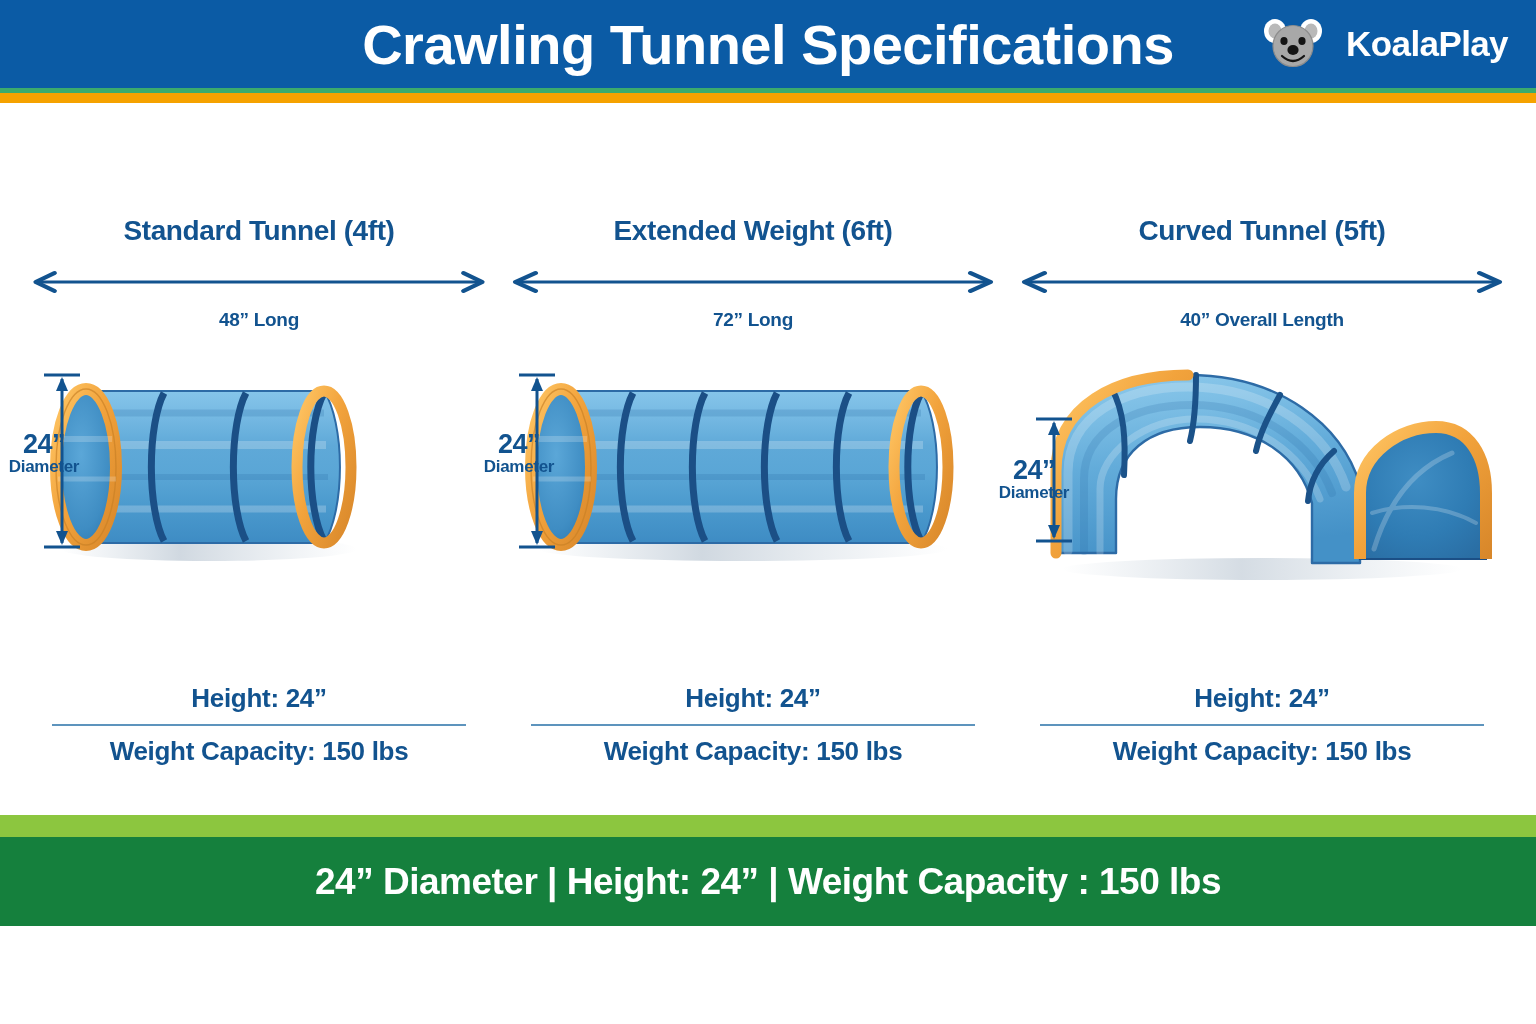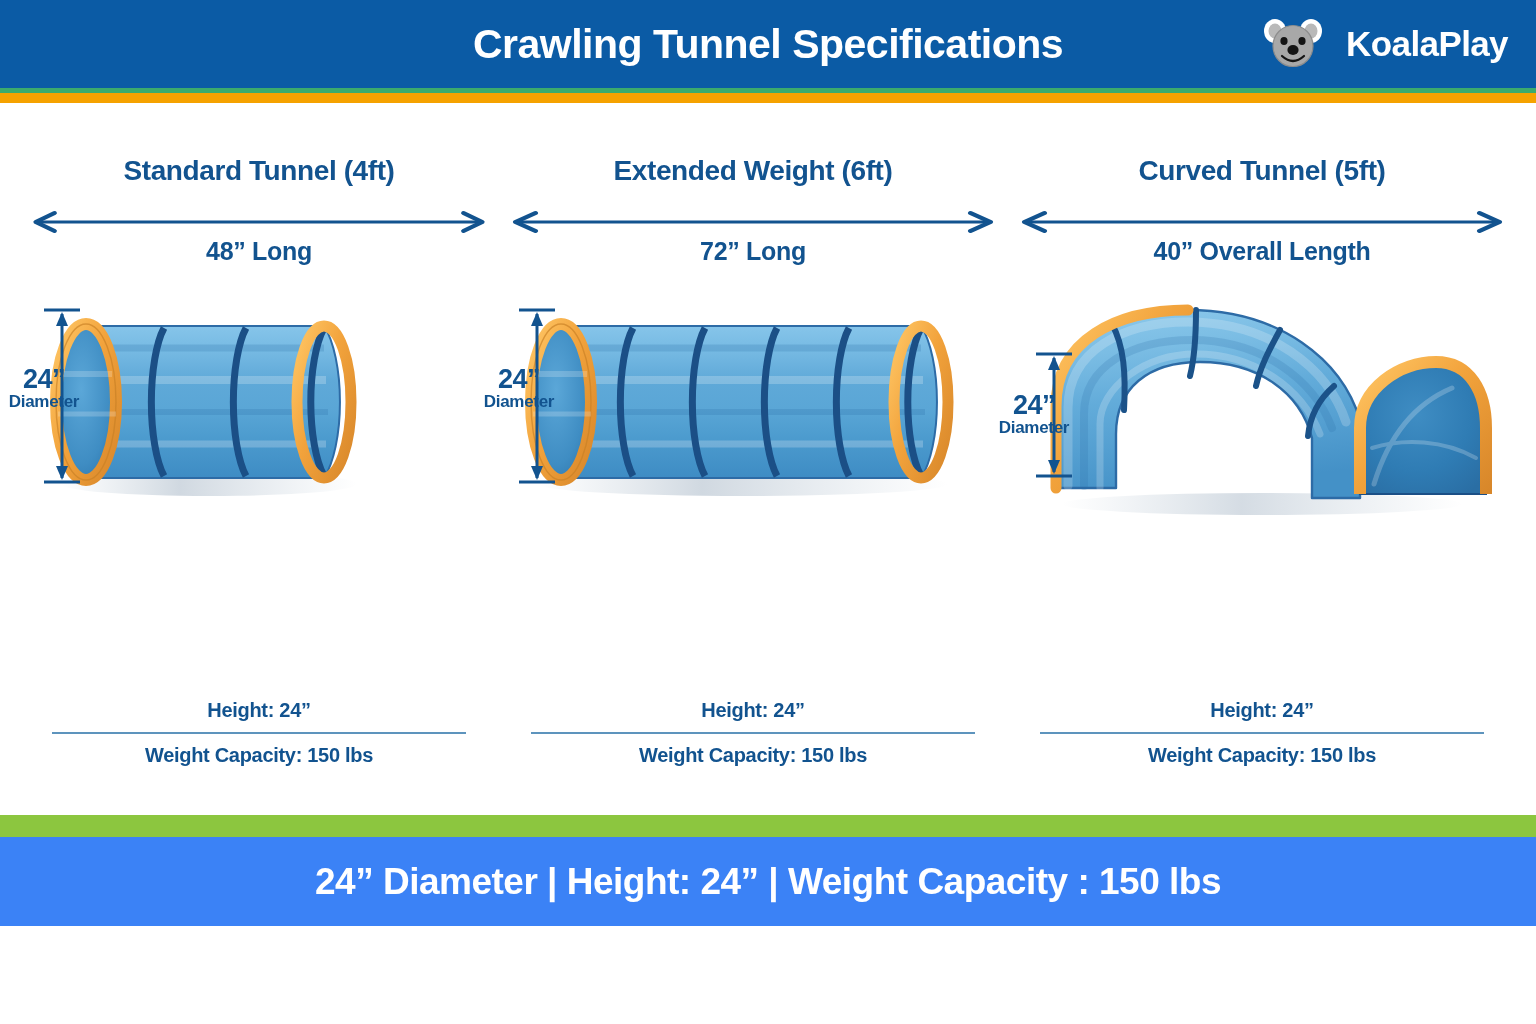--- a/index.html
+++ b/index.html
@@ -11,21 +11,21 @@
   }
   .page { position:relative; width:1536px; height:1024px; background:#fff; }
 
   
   .header {
     position:absolute; left:0; top:0; width:1536px; height:88px;
     background:#0b5ba5;
     display:flex; align-items:center; justify-content:center;
   }
   .header-title {
-    font-size:41px; font-weight:bold; color:#ffffff;
+    font-size:56px; font-weight:bold; color:#ffffff;
     letter-spacing:-0.5px; text-align:center;
     font-family:"Liberation Sans", sans-serif;
   }
   .logo-wrap {
     position:absolute; right:28px; top:50%; transform:translateY(-50%);
     display:flex; align-items:center; gap:22px;
   }
   .logo-mark { width:62px; height:58px; display:block; }
   .logo-text {
     font-size:35px; font-weight:bold; color:#ffffff; letter-spacing:-0.6px;
@@ -42,53 +42,53 @@
     padding:0 24px;
   }
   .panel { position:relative; height:100%; }
   .panel-1 { width:470px; }
   .panel-2 { width:500px; }
   .panel-3 { width:500px; }
 
   .panel-title {
     text-align:center; color:#12538f; font-weight:bold;
     font-size:28px; letter-spacing:-0.4px;
-    margin-top:52px;
+    margin-top:112px;
   }
 
   
   .dimline { position:relative; height:26px; margin-top:22px; }
   .dimline svg { display:block; width:100%; height:26px; }
   .dim-label {
     text-align:center; color:#12538f; font-weight:bold;
-    font-size:25px; margin-top:2px; letter-spacing:-0.3px;
+    font-size:19px; margin-top:14px; letter-spacing:-0.3px;
   }
 
   
   .art { position:relative; margin-top:22px; height:250px; }
   .art svg { display:block; }
 
   
   .vlabel { position:absolute; text-align:center; color:#12538f; line-height:1.0; }
   .vlabel .vnum { font-size:27px; font-weight:bold; letter-spacing:-0.5px; }
   .vlabel .vcap { font-size:17px; font-weight:bold; letter-spacing:-0.3px; }
 
   
   .specs { position:absolute; left:0; right:0; bottom:48px; }
   .spec-row {
     text-align:center; color:#12538f; font-weight:bold;
-    font-size:20px; letter-spacing:-0.3px;
+    font-size:26px; letter-spacing:-0.3px;
   }
   .spec-divider { height:2px; background:#5d94bd; margin:10px 28px; }
 
   
   .stripe-green-bot { position:absolute; left:0; top:815px; width:1536px; height:22px; background:#8cc63f; }
   .footer {
     position:absolute; left:0; top:837px; width:1536px; height:89px;
-    background:#3b82f6; display:flex; align-items:center; justify-content:center;
+    background:#15803d; display:flex; align-items:center; justify-content:center;
   }
   .footer-text {
     color:#ffffff; font-weight:bold; font-size:37px; letter-spacing:-0.5px;
     text-align:center;
   }
 </style>
 </head>
 <body>
 
 <div class="page">

